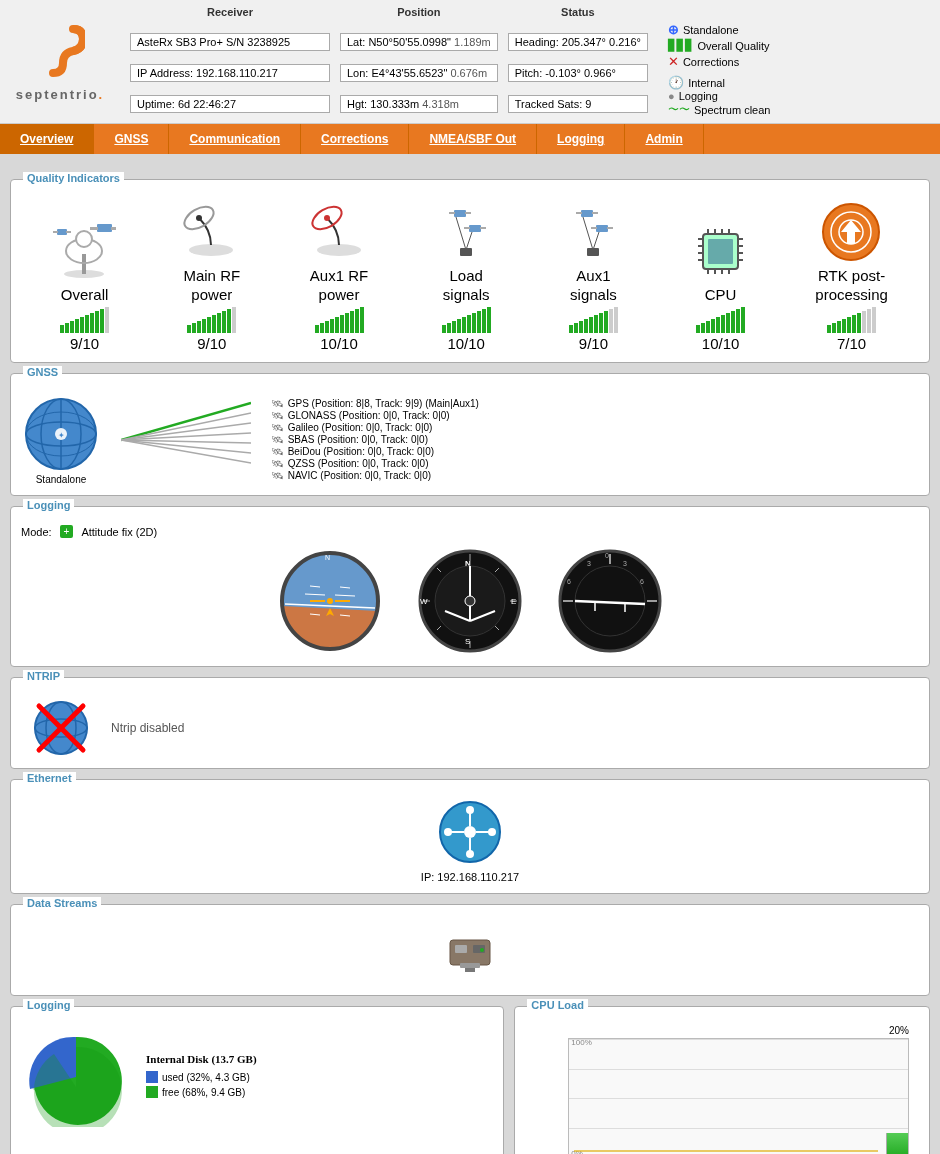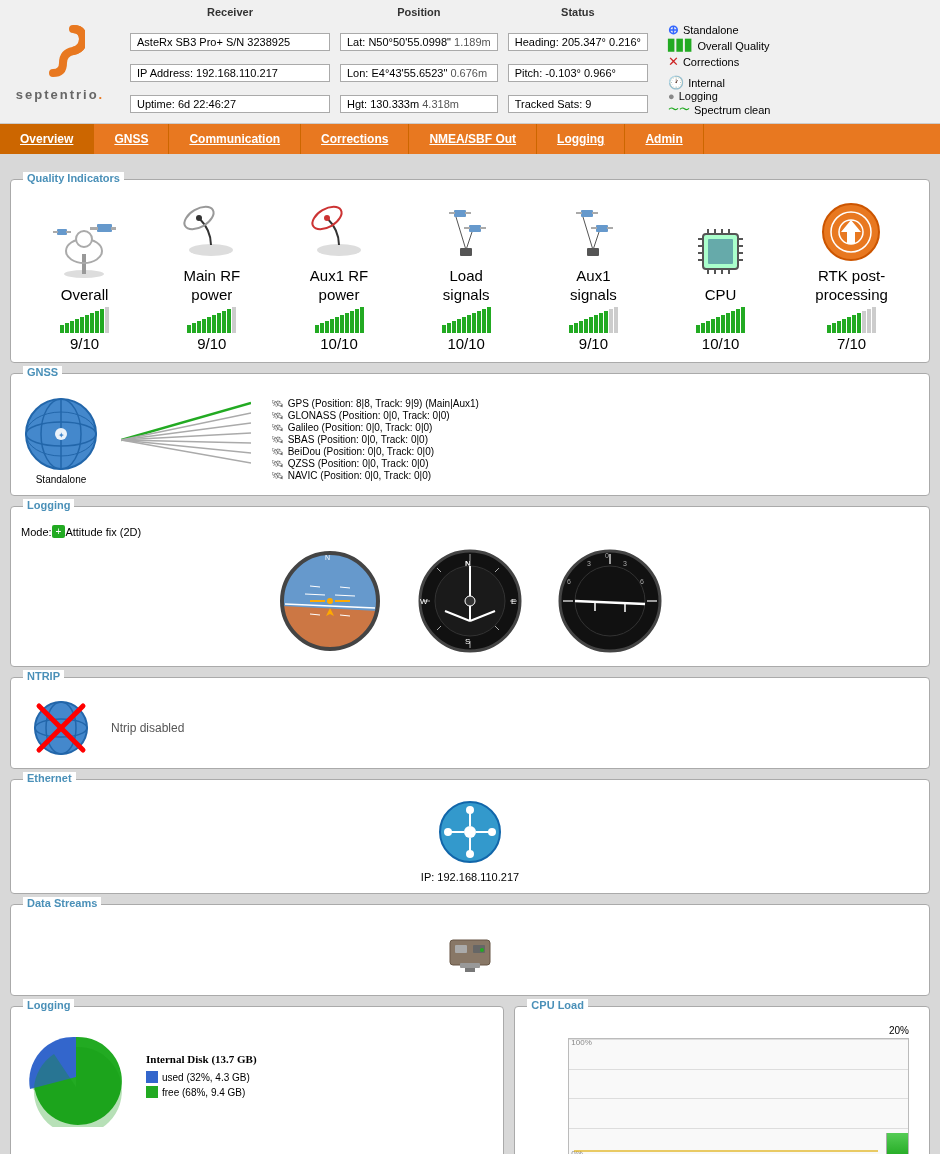--- a/index.html
+++ b/index.html
@@ -38,21 +38,21 @@
     .bar { background: #22aa22; width: 4px; }
     .bar-empty { background: #ccc; }
 
     
     .gnss-content { display: flex; align-items: center; gap: 20px; padding-top: 10px; }
     .gnss-list { display: flex; flex-direction: column; gap: 1px; font-size: 10px; }
     .gnss-item { display: flex; align-items: center; gap: 4px; }
 
     
     .attitude-content { padding-top: 8px; }
-    .attitude-mode { display: flex; align-items: center; gap: 0; margin-bottom: 8px; font-size: 11px; }
+    .attitude-mode { display: flex; align-items: center; gap: 8px; margin-bottom: 8px; font-size: 11px; }
     .attitude-mode-icon { background: #22aa22; color: white; padding: 1px 4px; font-size: 10px; border-radius: 2px; }
     .attitude-instruments { display: flex; gap: 30px; justify-content: center; align-items: center; }
 
     
     .ntrip-content { display: flex; align-items: center; gap: 20px; padding-top: 10px; padding-left: 10px; }
 
     
     .ethernet-content { display: flex; flex-direction: column; align-items: center; padding-top: 10px; }
 
     

